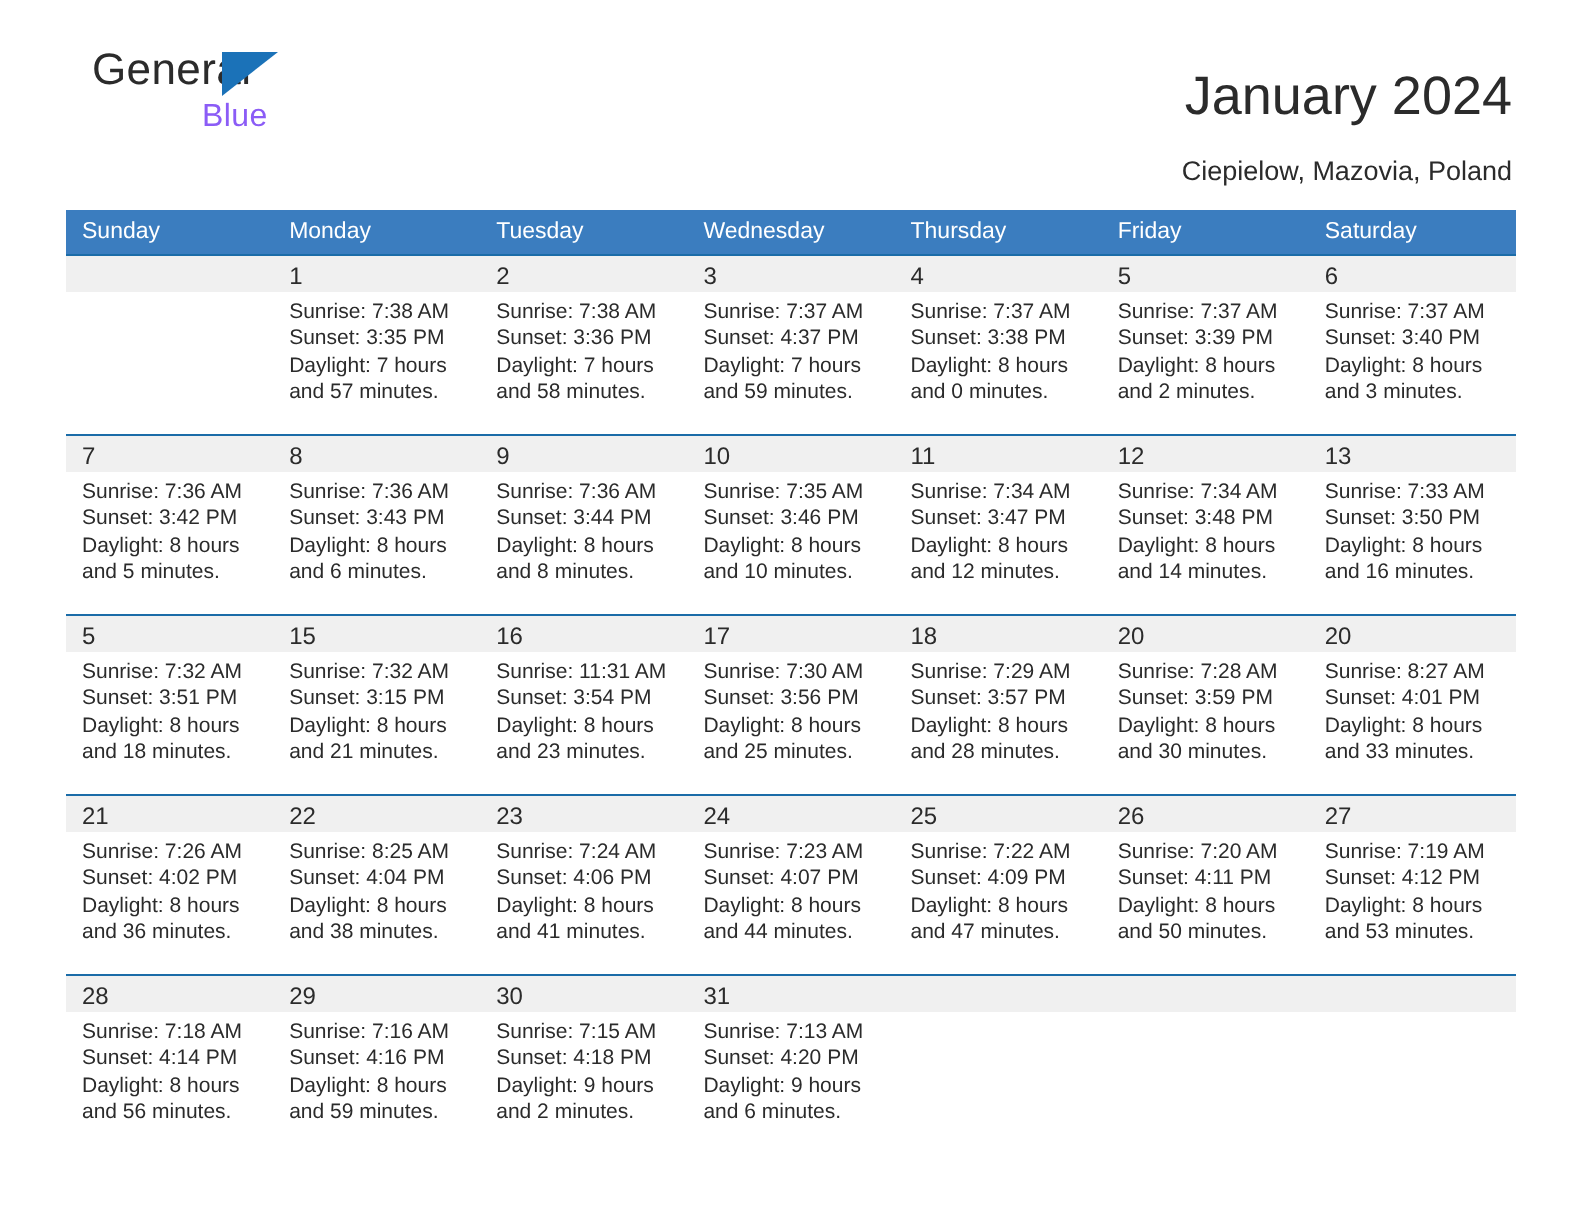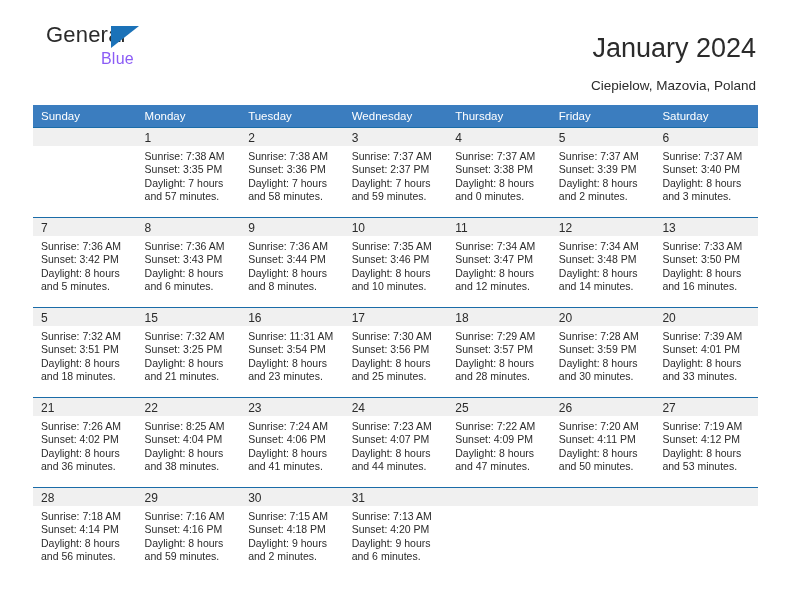--- a/index.html
+++ b/index.html
@@ -143,21 +143,21 @@
                 <div>Sunrise: 7:38 AM</div>
                 <div>Sunset: 3:36 PM</div>
                 <div>Daylight: 7 hours</div>
                 <div>and 58 minutes.</div>
               </div>
             </td>
             <td class="day">
               <div class="daynum-band">3</div>
               <div class="info">
                 <div>Sunrise: 7:37 AM</div>
-                <div>Sunset: 2:37 PM</div>
+                <div>Sunset: 4:37 PM</div>
                 <div>Daylight: 7 hours</div>
                 <div>and 59 minutes.</div>
               </div>
             </td>
             <td class="day">
               <div class="daynum-band">4</div>
               <div class="info">
                 <div>Sunrise: 7:37 AM</div>
                 <div>Sunset: 3:38 PM</div>
                 <div>Daylight: 8 hours</div>
@@ -255,21 +255,21 @@
                 <div>Sunrise: 7:32 AM</div>
                 <div>Sunset: 3:51 PM</div>
                 <div>Daylight: 8 hours</div>
                 <div>and 18 minutes.</div>
               </div>
             </td>
             <td class="day">
               <div class="daynum-band">15</div>
               <div class="info">
                 <div>Sunrise: 7:32 AM</div>
-                <div>Sunset: 3:25 PM</div>
+                <div>Sunset: 3:15 PM</div>
                 <div>Daylight: 8 hours</div>
                 <div>and 21 minutes.</div>
               </div>
             </td>
             <td class="day">
               <div class="daynum-band">16</div>
               <div class="info">
                 <div>Sunrise: 11:31 AM</div>
                 <div>Sunset: 3:54 PM</div>
                 <div>Daylight: 8 hours</div>
@@ -299,21 +299,21 @@
               <div class="info">
                 <div>Sunrise: 7:28 AM</div>
                 <div>Sunset: 3:59 PM</div>
                 <div>Daylight: 8 hours</div>
                 <div>and 30 minutes.</div>
               </div>
             </td>
             <td class="day">
               <div class="daynum-band">20</div>
               <div class="info">
-                <div>Sunrise: 7:39 AM</div>
+                <div>Sunrise: 8:27 AM</div>
                 <div>Sunset: 4:01 PM</div>
                 <div>Daylight: 8 hours</div>
                 <div>and 33 minutes.</div>
               </div>
             </td>
           </tr>
           <tr>
             <td class="day">
               <div class="daynum-band">21</div>
               <div class="info">

